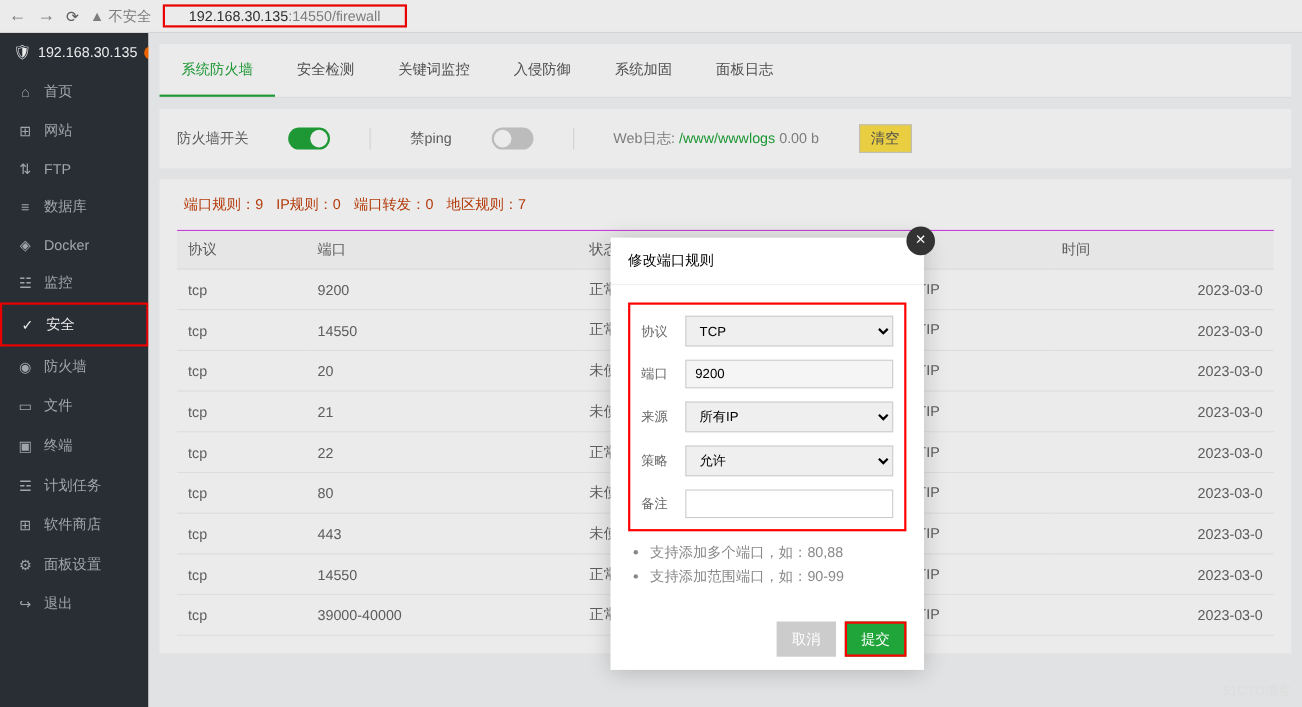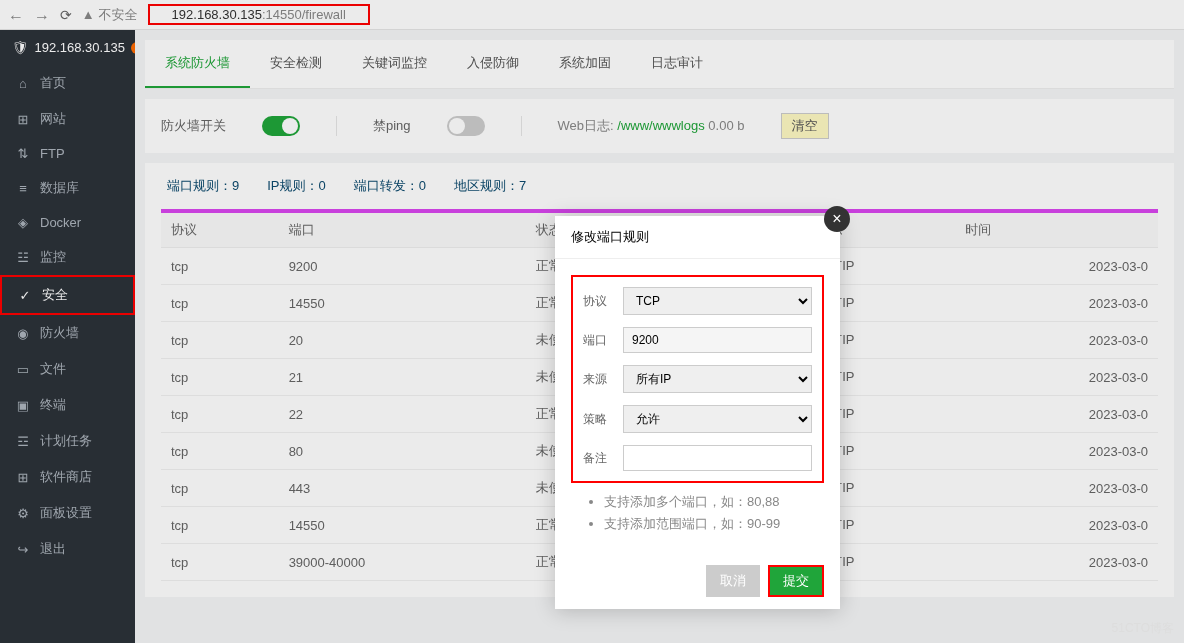--- a/index.html
+++ b/index.html
@@ -25,44 +25,44 @@
 .tab.active{color:#20a53a;border-bottom:2px solid #20a53a}
 .toolbar{background:#fff;margin:10px;padding:14px 16px;display:flex;align-items:center;gap:36px}
 .toggle-label{color:#666}
 .toggle{width:38px;height:20px;background:#20a53a;border-radius:10px;position:relative;display:inline-block}
 .toggle::after{content:"";position:absolute;width:16px;height:16px;background:#fff;border-radius:50%;top:2px;right:2px}
 .toggle.off{background:#ccc}
 .toggle.off::after{left:2px;right:auto}
 .divider{width:1px;height:20px;background:#e5e5e5}
 .weblog{color:#888}
 .weblog .path-green{color:#20a53a}
-.btn-clear{border:1px solid #ccc;background:#fef9c3;padding:3px 10px;cursor:pointer;color:#555}
+.btn-clear{border:1px solid #ccc;background:#fde047;padding:3px 10px;cursor:pointer;color:#555}
 .rules-panel{background:#fff;margin:0 10px;padding:0 16px 16px}
-.rule-tabs{display:flex;gap:28px;padding:14px 6px;border-bottom:4px solid #d946ef;color:#0c4a6e}
+.rule-tabs{display:flex;gap:12px;padding:14px 6px;border-bottom:1px solid #d946ef;color:#c2410c}
 .rule-tab{cursor:pointer}
 .rule-actions{display:flex;gap:8px;padding:12px 0}
 .btn-green{background:#20a53a;color:#fff;border:none;padding:6px 12px;cursor:pointer}
 .btn-white{background:#fff;border:1px solid #ccc;padding:6px 12px;cursor:pointer;color:#555}
 table{width:100%;border-collapse:collapse}
 th{text-align:left;padding:8px 10px;color:#666;font-weight:normal;background:#fafafa;border-bottom:1px solid #eee}
 td{padding:9px 10px;border-bottom:1px solid #f0f0f0;color:#666}
 .allow{color:#20a53a}
 .info-icon{border:1px solid #bbb;border-radius:50%;width:14px;height:14px;display:inline-flex;align-items:center;justify-content:center;font-size:10px;color:#bbb}
 .overlay{position:absolute;top:0;left:0;right:0;bottom:0;background:rgba(0,0,0,0.08)}
 .modal{position:absolute;top:216px;left:555px;width:285px;background:#fff;box-shadow:0 2px 20px rgba(0,0,0,0.2)}
 .modal-header{padding:12px 16px;border-bottom:1px solid #eee;display:flex;justify-content:space-between;align-items:flex-start}
 .modal-close{position:absolute;top:-10px;right:-10px;width:26px;height:26px;background:#333;color:#fff;border-radius:50%;display:flex;align-items:center;justify-content:center;cursor:pointer;font-size:16px}
 .modal-body{padding:16px}
 .form-box{border:2px solid #ff0000;padding:10px}
 .form-row{display:flex;align-items:center;margin-bottom:12px;gap:10px}
 .form-row label{width:30px;color:#666;font-size:12px}
 .form-row select,.form-row input{flex:1;padding:5px 8px;border:1px solid #ccc;font-size:12px}
 .form-row input[readonly]{background:#f5f5f5}
 .hints{color:#888;font-size:12px;margin:10px 0 0 20px}
-.hints li{margin:4px 13px;list-style:disc}
+.hints li{margin:4px 0;list-style:disc}
 .modal-footer{padding:12px 16px;display:flex;justify-content:flex-end;gap:8px}
 .btn-cancel{background:#ccc;color:#fff;border:none;padding:6px 14px;cursor:pointer}
 .btn-submit{background:#20a53a;color:#fff;border:2px solid #ff0000;padding:5px 13px;cursor:pointer}
 .watermark{position:absolute;bottom:6px;right:10px;color:#ddd;font-size:12px}
 </style>
 </head>
 <body>
 
 <div class="browser-bar">
   <span class="nav-arrow">←</span>
@@ -145,21 +145,21 @@
     </div>
 </div>
 
 <div class="main">
   <div class="tabs" id="tabs">
       <div class="tab active">系统防火墙</div>
       <div class="tab">安全检测</div>
       <div class="tab">关键词监控</div>
       <div class="tab">入侵防御</div>
       <div class="tab">系统加固</div>
-      <div class="tab">日志审计</div>
+      <div class="tab">面板日志</div>
     </div>
   <div class="toolbar">
     <span class="toggle-label">防火墙开关</span>
     <span class="toggle"></span>
     <span class="divider"></span>
     <span class="toggle-label">禁ping</span>
     <span class="toggle off"></span>
     <span class="divider"></span>
     <span class="weblog">
       <span>Web日志:</span>

